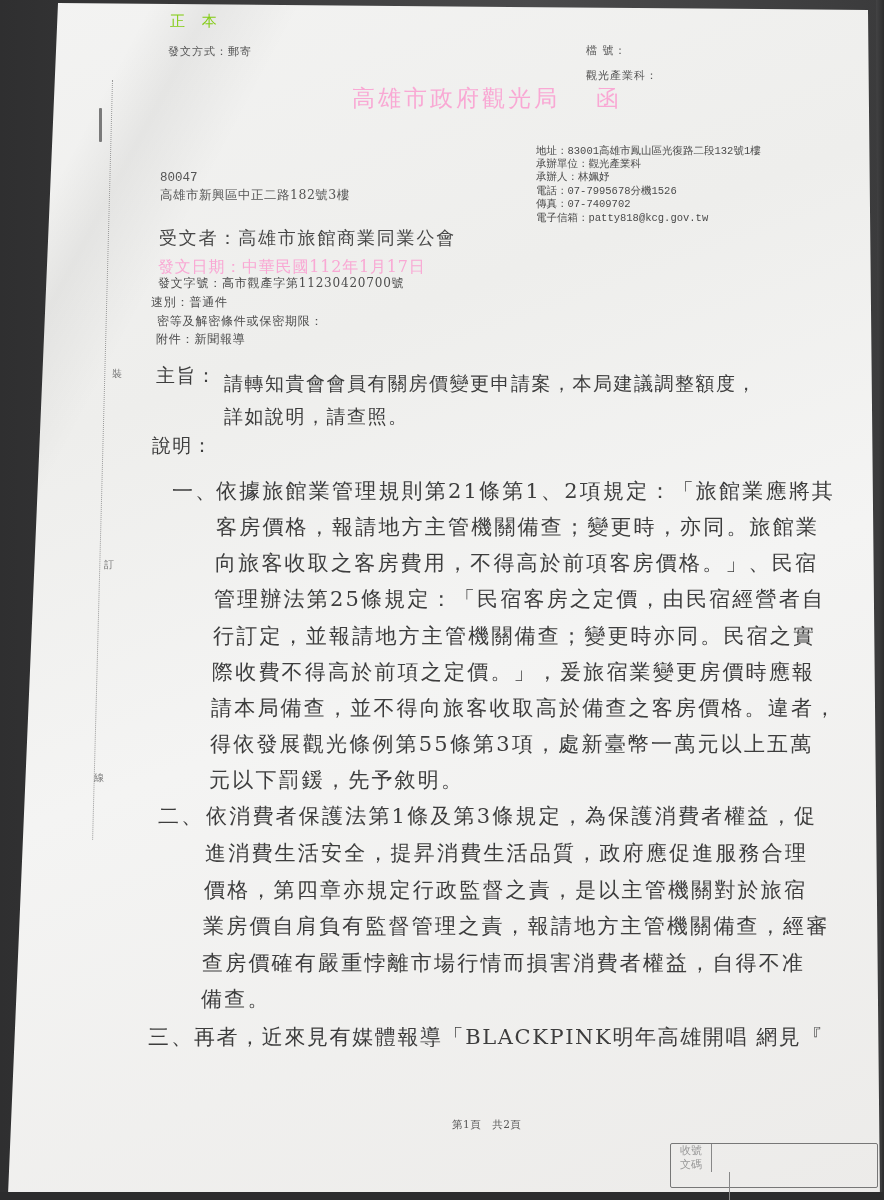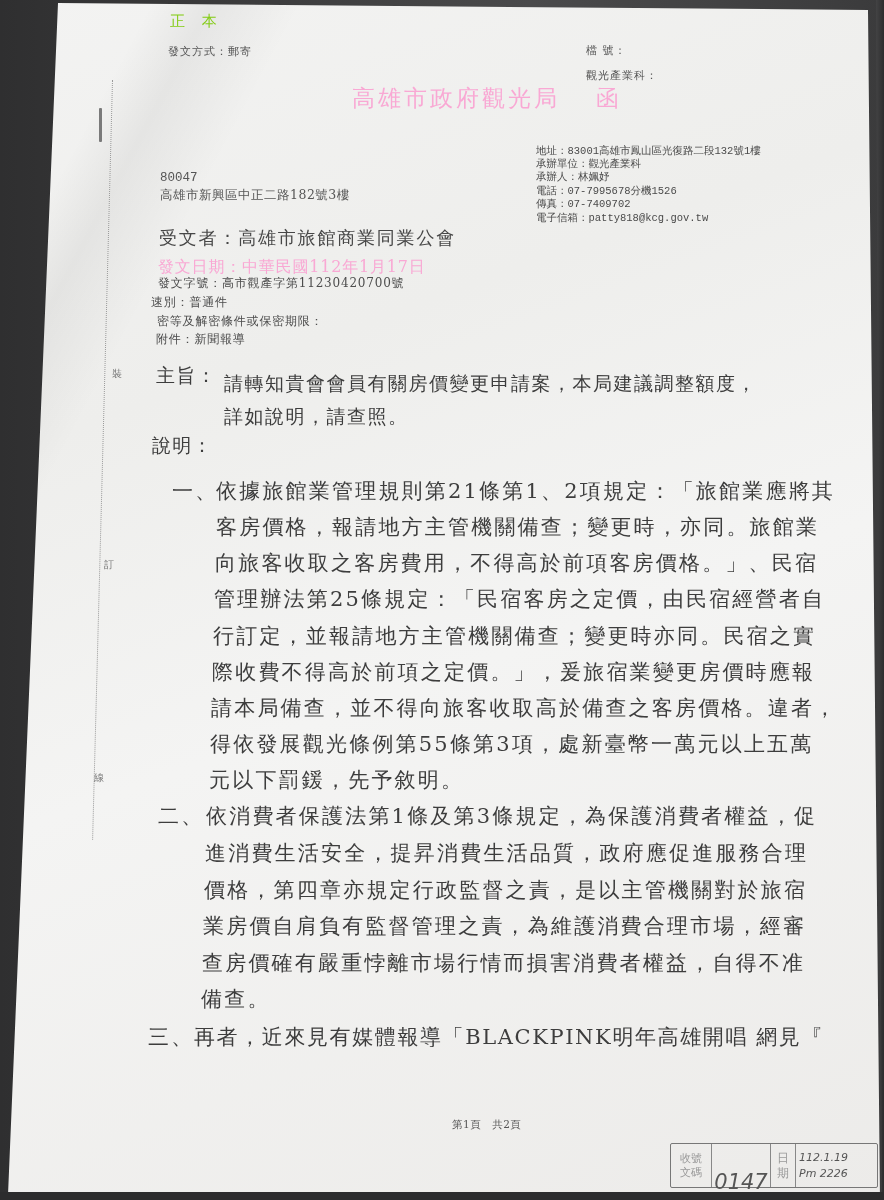--- a/index.html
+++ b/index.html
@@ -81,20 +81,21 @@
     }
     .stamp {
       position: absolute;
       left: 670px; top: 1143px;
       width: 206px; height: 43px;
       border: 1.5px solid #777;
       border-radius: 2px;
       display: flex;
       font-family: "DejaVu Sans", sans-serif;
       color: #666;
+      flex-direction: column;
     }
     .stamp .cell {
       border-right: 1.5px solid #888;
       display: flex;
       align-items: center;
       justify-content: center;
     }
     .stamp .cell:last-child { border-right: none; }
     .stamp .label-v {
       font-size: 11px;
@@ -162,21 +163,21 @@
 <div class="txt body-line" style="left:213px; top:626px;">行訂定，並報請地方主管機關備查；變更時亦同。民宿之實</div>
 <div class="txt body-line" style="left:212px; top:662px;">際收費不得高於前項之定價。」，爰旅宿業變更房價時應報</div>
 <div class="txt body-line" style="left:211px; top:698px;">請本局備查，並不得向旅客收取高於備查之客房價格。違者，</div>
 <div class="txt body-line" style="left:210px; top:734px;">得依發展觀光條例第55條第3項，處新臺幣一萬元以上五萬</div>
 <div class="txt body-line" style="left:209px; top:770px;">元以下罰鍰，先予敘明。</div>
 
 <div class="txt body-line" style="left:158px; top:806px;">二、</div>
 <div class="txt body-line" style="left:206px; top:806px;">依消費者保護法第1條及第3條規定，為保護消費者權益，促</div>
 <div class="txt body-line" style="left:205px; top:843px;">進消費生活安全，提昇消費生活品質，政府應促進服務合理</div>
 <div class="txt body-line" style="left:204px; top:880px;">價格，第四章亦規定行政監督之責，是以主管機關對於旅宿</div>
-<div class="txt body-line" style="left:203px; top:916px;">業房價自肩負有監督管理之責，為維護消費合理市場，經審</div>
+<div class="txt body-line" style="left:203px; top:916px;">業房價自肩負有監督管理之責，報請地方主管機關備查，經審</div>
 <div class="txt body-line" style="left:202px; top:953px;">查房價確有嚴重悖離市場行情而損害消費者權益，自得不准</div>
 <div class="txt body-line" style="left:201px; top:989px;">備查。</div>
 
 <div class="txt body-line" style="left:148px; top:1027px;">三、</div>
 <div class="txt body-line" style="left:194px; top:1027px; letter-spacing:1.6px;">再者，近來見有媒體報導「BLACKPINK明年高雄開唱 網見『</div>
 
 <div class="txt" style="left:452px; top:1119px; font-size:10.5px; color:#555; letter-spacing:0.5px;">第1頁　共2頁</div>
 
 <div class="stamp">
   <div class="cell" style="width:40px;">

